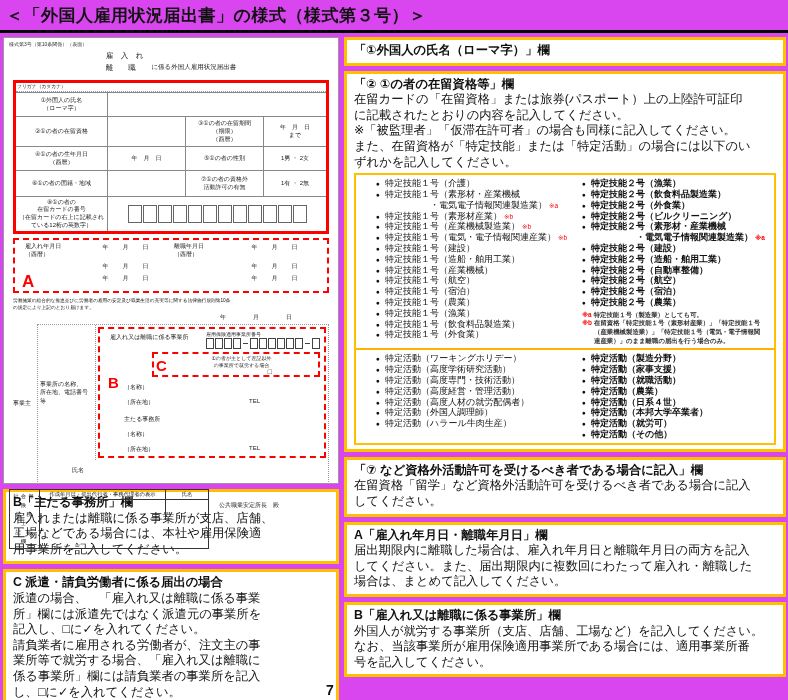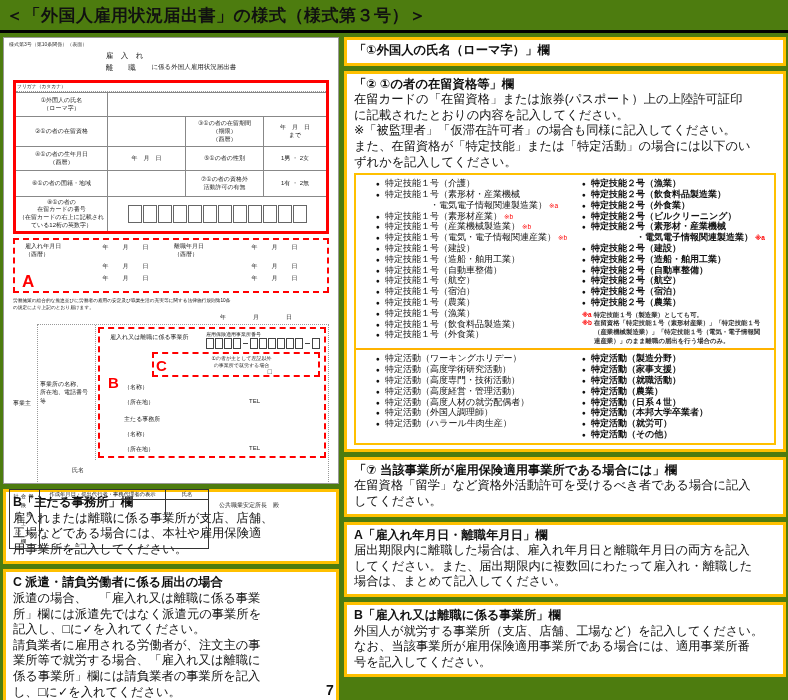--- a/index.html
+++ b/index.html
@@ -1,17 +1,17 @@
 <!DOCTYPE html>
 <html><head>
 <meta charset="utf-8">
 <style>
   * { margin:0; padding:0; box-sizing:border-box; }
   body { background:#fff; font-family:"Liberation Sans","DejaVu Sans",sans-serif; color:#111; }
-  .page { position:relative; width:788px; height:700px; background:#4d7c0f; overflow:hidden; }
+  .page { position:relative; width:788px; height:700px; background:#d946ef; overflow:hidden; }
 
   .title { font-size:17px; font-weight:bold; padding:4px 0 3px 6px; border-bottom:3px solid #000; letter-spacing:0.5px; }
 
   .main { display:flex; gap:5px; padding:4px 2px 0 3px; }
   .left-col  { width:336px; flex:none; display:flex; flex-direction:column; gap:5px; }
   .right-col { flex:1; display:flex; flex-direction:column; gap:5px; }
 
   
   .ybox { border:3px solid #FFC000; background:#fff; padding:3px 7px 4px 7px; font-size:12.3px; line-height:1.27; }
   .ybox-title { font-weight:bold; }
@@ -342,21 +342,21 @@
                 <div class="li-row">
                   <span class="li-bullet">●</span>
                   <span class="li-text">特定技能１号（建設）</span>
                 </div>
                 <div class="li-row">
                   <span class="li-bullet">●</span>
                   <span class="li-text">特定技能１号（造船・舶用工業）</span>
                 </div>
                 <div class="li-row">
                   <span class="li-bullet">●</span>
-                  <span class="li-text">特定技能１号（自動車整備）</span>
+                  <span class="li-text">特定技能１号（産業機械）</span>
                 </div>
                 <div class="li-row">
                   <span class="li-bullet">●</span>
                   <span class="li-text">特定技能１号（航空）</span>
                 </div>
                 <div class="li-row">
                   <span class="li-bullet">●</span>
                   <span class="li-text">特定技能１号（宿泊）</span>
                 </div>
                 <div class="li-row">
@@ -504,21 +504,21 @@
                 <div class="li-row">
                   <span class="li-bullet">●</span>
                   <span class="li-text">特定活動（その他）</span>
                 </div>
               </div>
           </div>
         </div>
       </div>
 
       <div class="ybox">
-        <div class="ybox-title">「⑦ 当該事業所が雇用保険適用事業所である場合には」欄</div>
+        <div class="ybox-title">「⑦ など資格外活動許可を受けるべき者である場合に記入」欄</div>
         <div class="ybox-body">在留資格「留学」など資格外活動許可を受けるべき者である場合に記入
 してください。</div>
       </div>
 
       <div class="ybox">
         <div class="ybox-title">A「雇入れ年月日・離職年月日」欄</div>
         <div class="ybox-body">届出期限内に離職した場合は、雇入れ年月日と離職年月日の両方を記入
 してください。また、届出期限内に複数回にわたって雇入れ・離職した
 場合は、まとめて記入してください。</div>
       </div>

